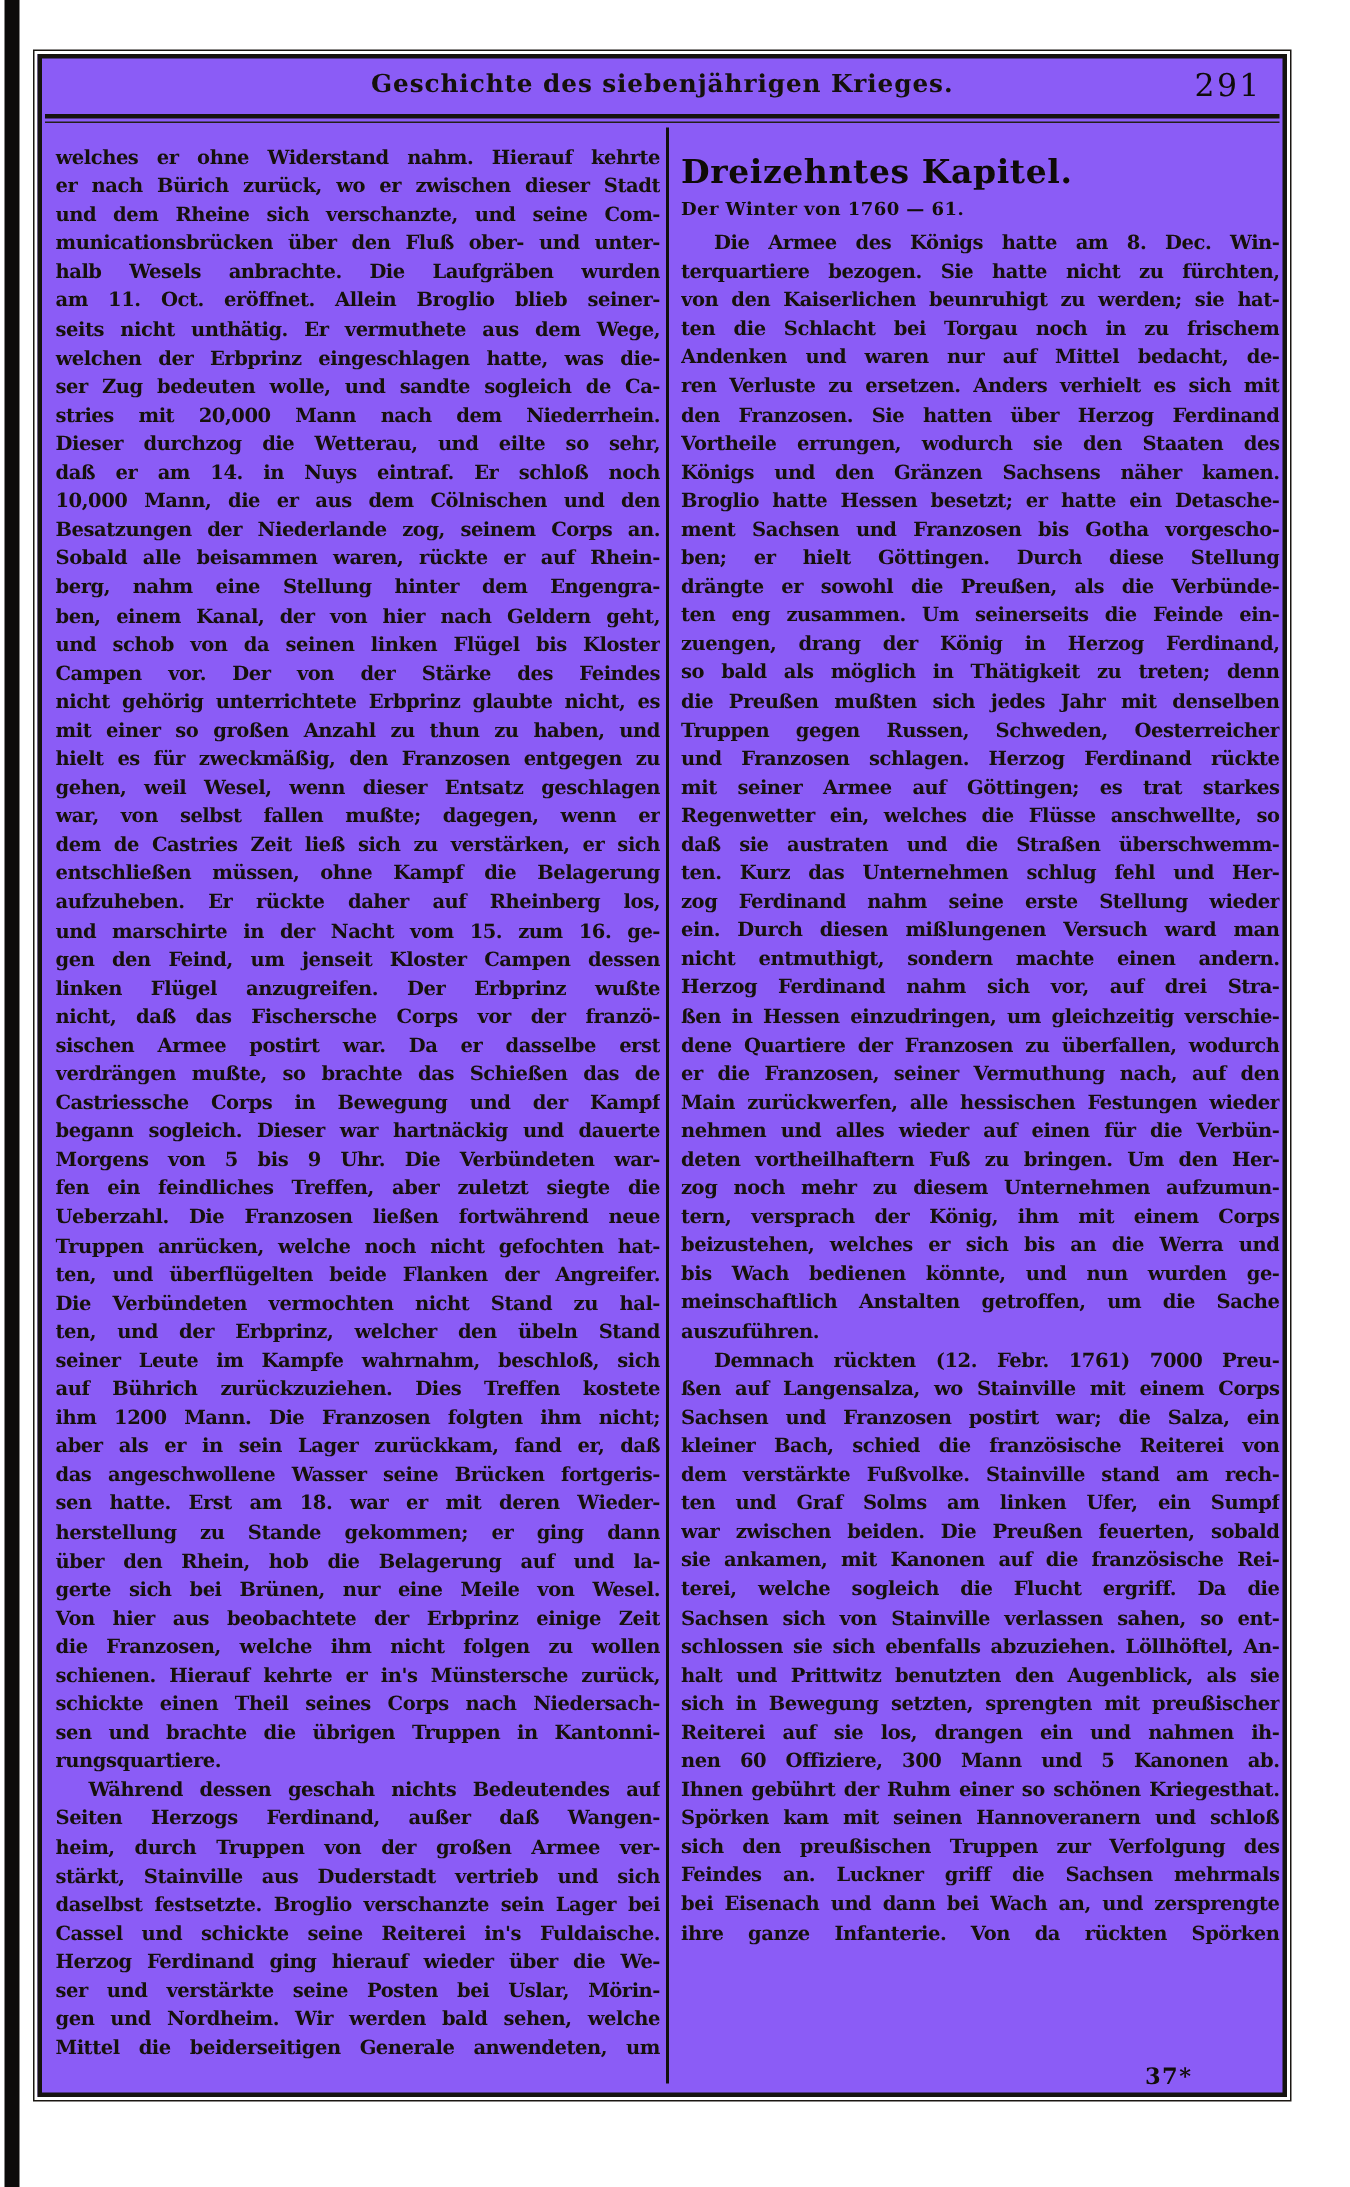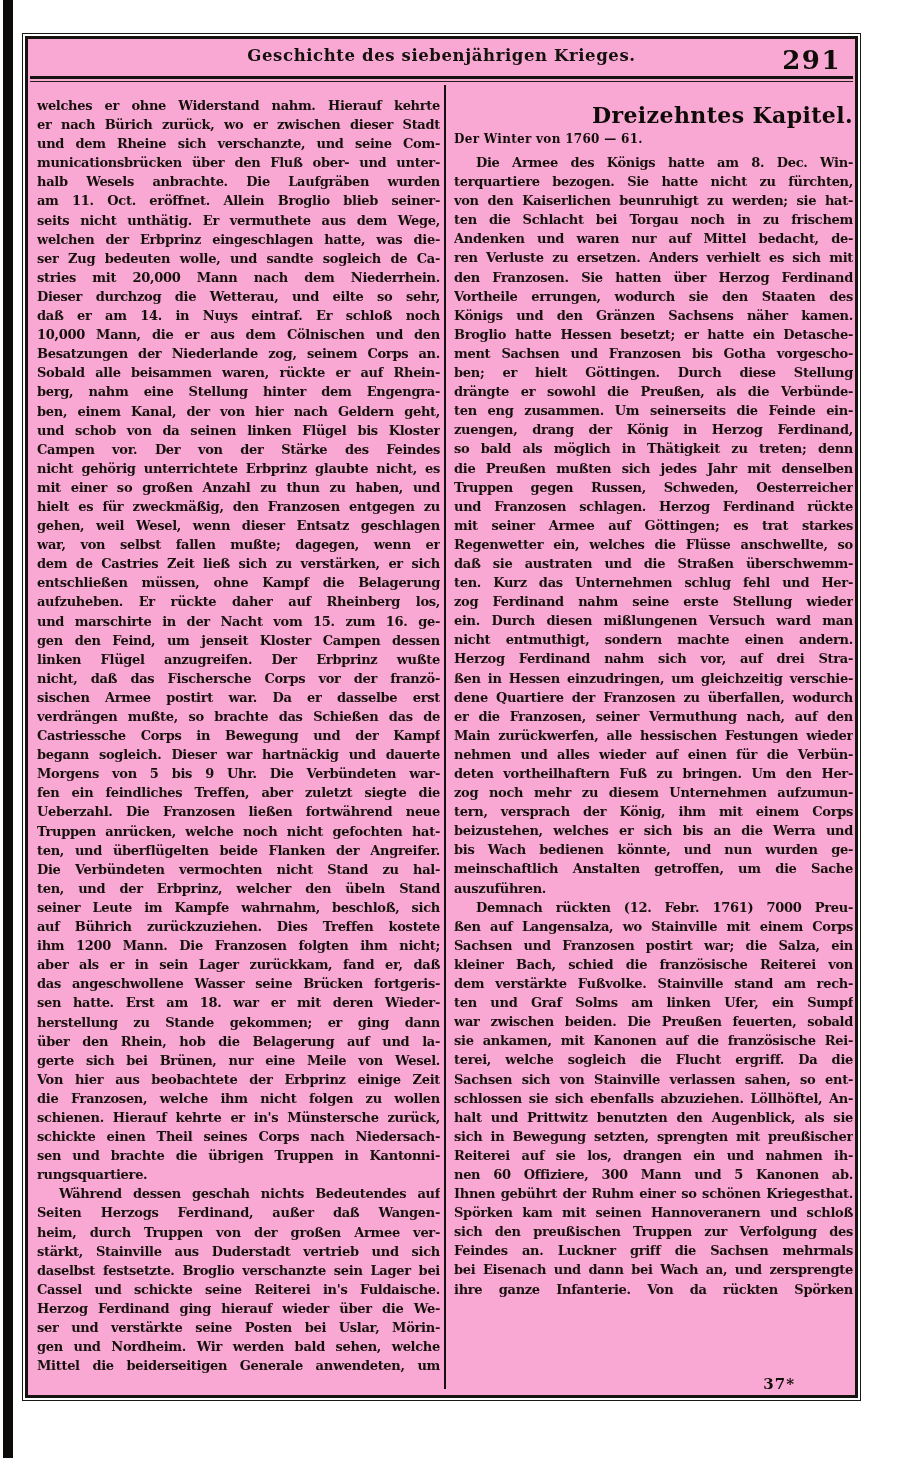--- a/index.html
+++ b/index.html
@@ -9,30 +9,30 @@
     background: #ffffff; overflow: hidden;
     font-family: "DejaVu Serif", "Liberation Serif", serif;
   }
   .binding-bar {
     position: absolute; left: 3px; top: 0; width: 10px; height: 1458px;
     background: #0c0b0a;
   }
   .page-frame {
     position: absolute; left: 25px; top: 36px; width: 833px; height: 1362px;
     border: 3px solid #161310; outline: 1px solid #1b1713; outline-offset: 2px;
-    background: #f9a8d4;
+    background: #8b5cf6;
   }
   .running-head { position: absolute; top: 7px; left: 0; right: 0; height: 28px; }
   .head-title {
     position: absolute; left: 0; right: 0; text-align: center;
     font-weight: bold; font-size: 16.5px; letter-spacing: 0.6px; color: #15110d;
   }
   .page-number {
     position: absolute; right: 14px; top: -1px;
-    font-weight: bold; font-size: 26px; letter-spacing: 1.5px; color: #0f0c09;
+    font-weight: normal; font-size: 21px; letter-spacing: 1.5px; color: #0f0c09;
   }
   .head-rule {
     position: absolute; top: 37px; left: 2px; right: 2px; height: 6px;
     border-top: 3px solid #161310; border-bottom: 1px solid #241f1a;
   }
   .column-divider {
     position: absolute; top: 46px; bottom: 6px; left: 416px; width: 2px;
     background: #14110e;
   }
   .column {
@@ -43,21 +43,21 @@
   .column-left  { left: 9px;   width: 403px; }
   .column-right { left: 426px; width: 399px; }
   .para { margin: 0; }
   .tline {
     text-align: justify; text-align-last: justify;
     height: 19.1px; overflow: hidden; white-space: normal;
   }
   .tline.lastline  { text-align-last: left; }
   .tline.firstline { text-indent: 22px; }
   .chapter-heading {
-    text-align: right; font-weight: bold; font-size: 22px;
+    text-align: left; font-weight: bold; font-size: 22px;
     line-height: 26px; height: 26px; margin: 6px 0 2px; letter-spacing: 0.4px;
     color: #0f0b08;
   }
   .chapter-subtitle {
     font-weight: bold; font-size: 12px;
     line-height: 18px; height: 18px; margin: 0 0 5px; letter-spacing: 0.3px;
     color: #120e0a;
   }
   .signature {
     position: absolute; left: 667px; width: 100px; top: 1336px;

